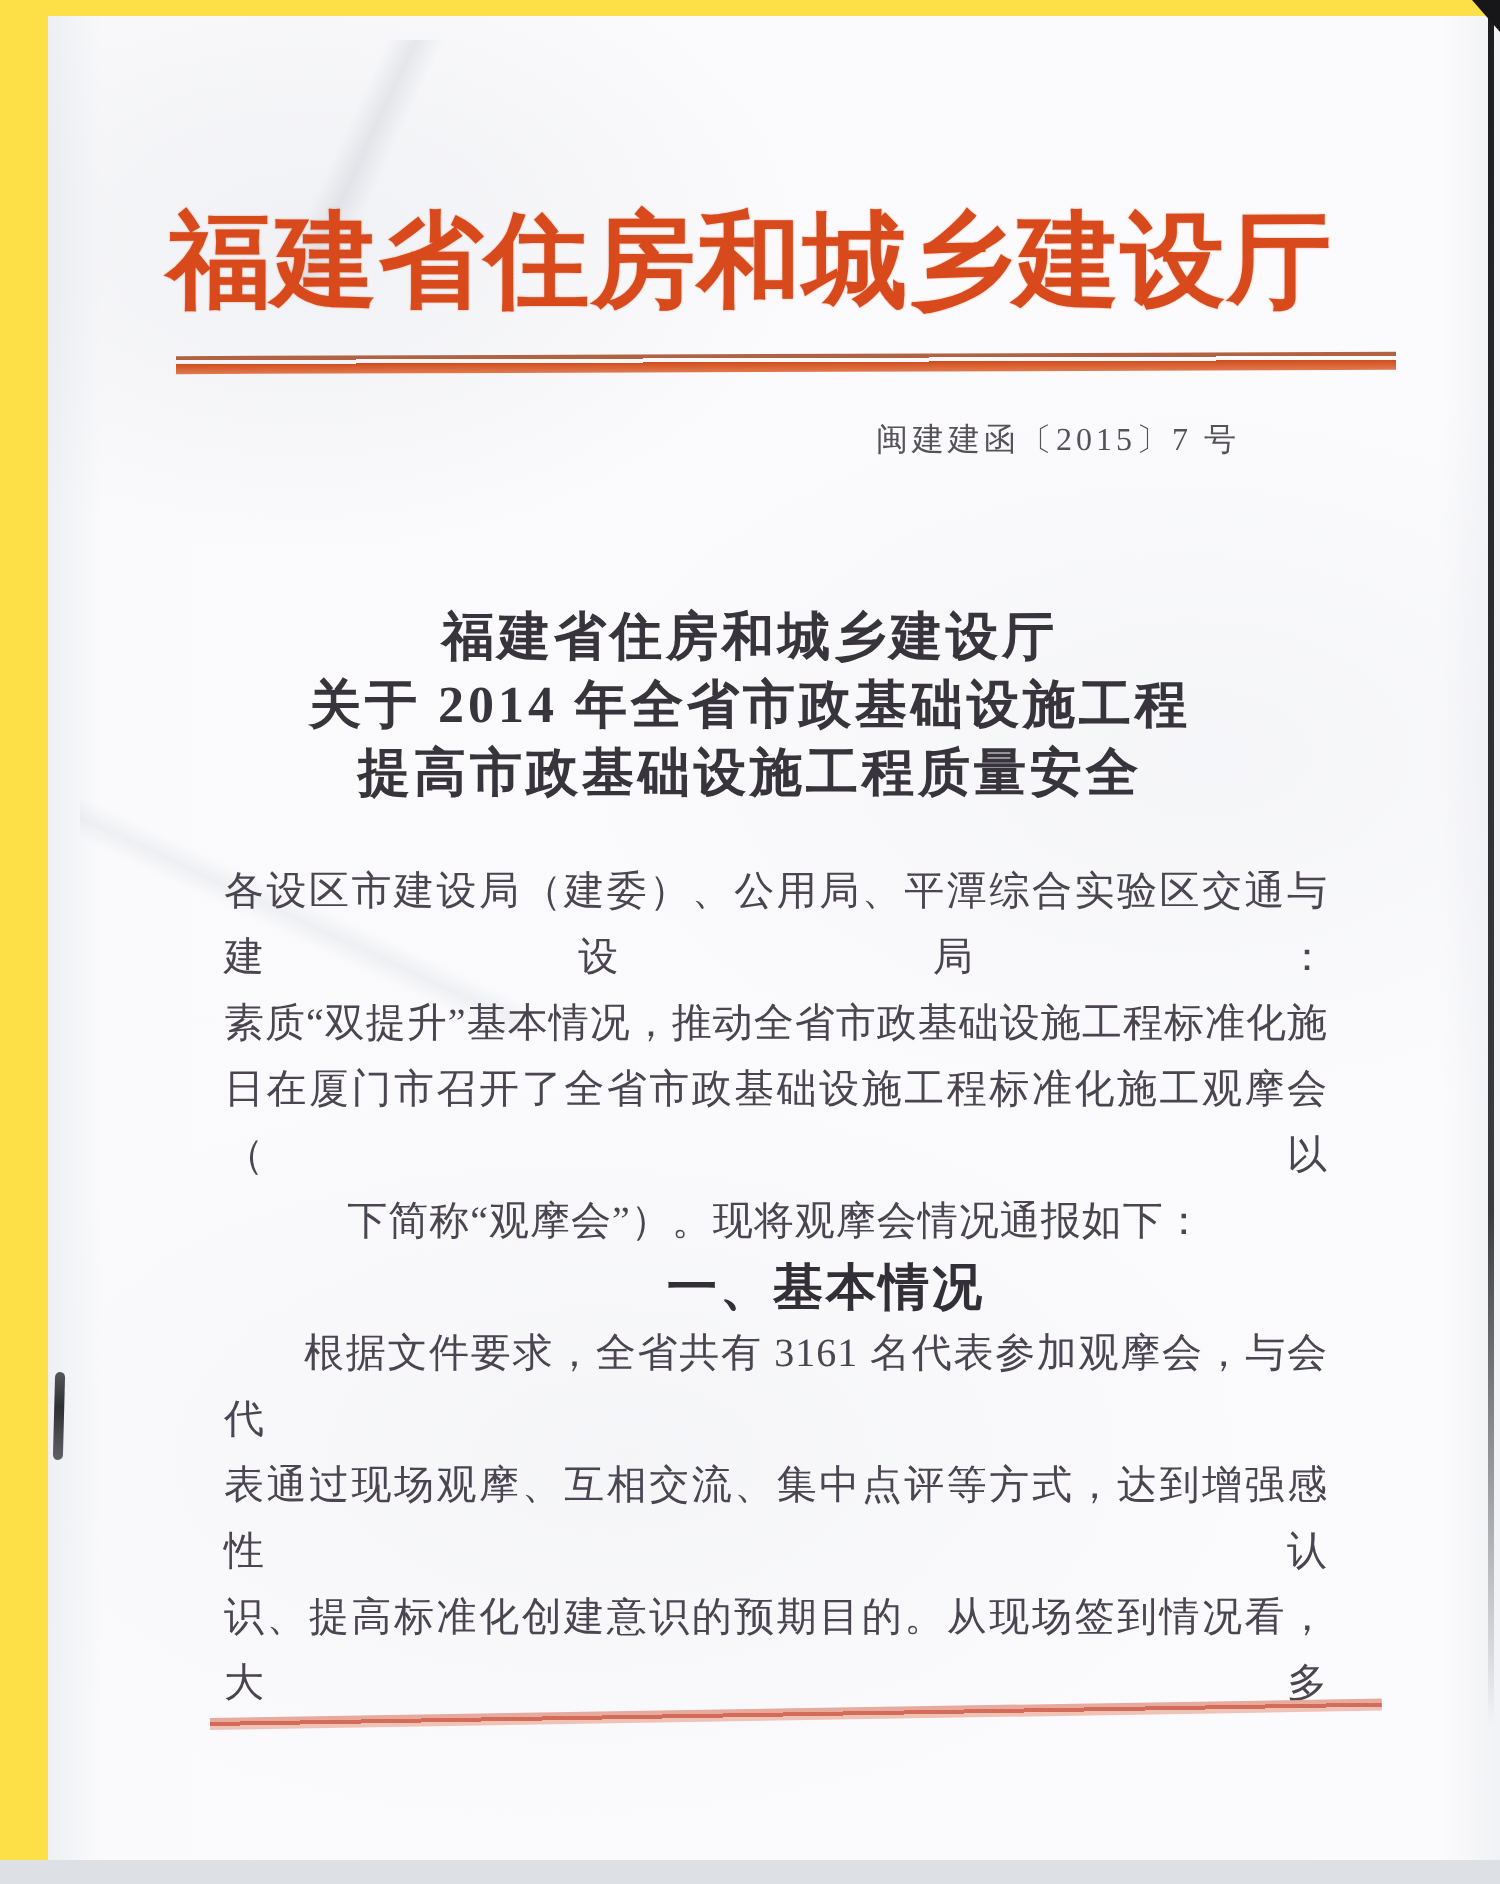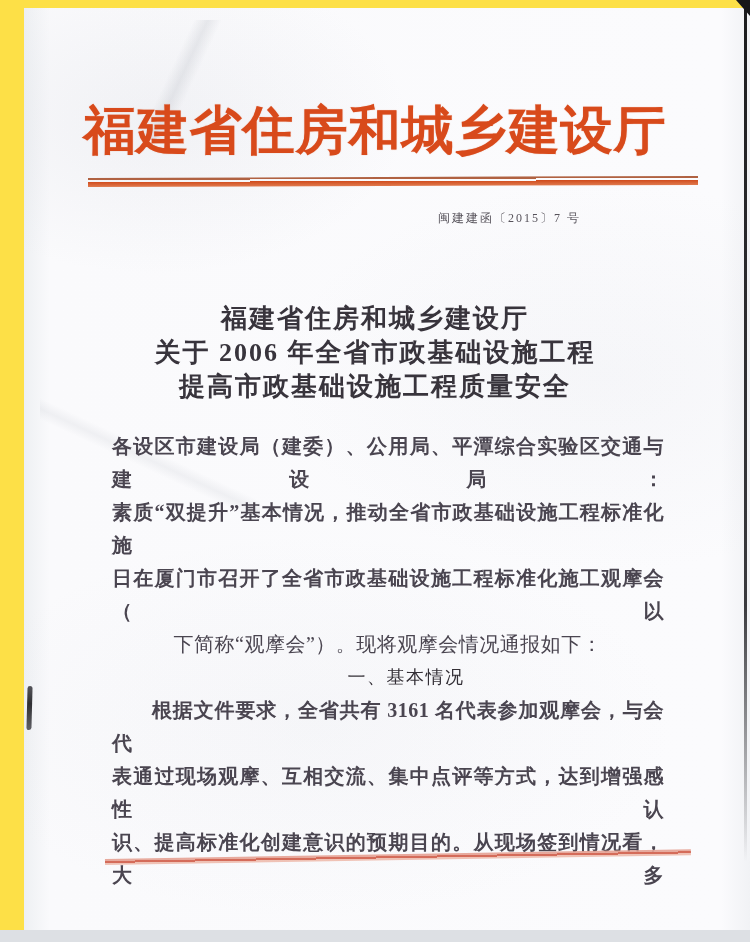--- a/index.html
+++ b/index.html
@@ -59,48 +59,47 @@
   .header-rule{
     position:absolute;left:88px;top:177px;width:610px;height:9px;
     background:linear-gradient(180deg,
       var(--rule-dark,#b06242) 0,var(--rule-dark,#b06242) 2px,
       rgba(0,0,0,0) 2px,rgba(0,0,0,0) 4px,
       var(--rule-red,#d14d1e) 4px,#e07a4e 9px);
     transform:rotate(-0.2deg);
   }
   .doc-number{
     position:absolute;left:438px;top:210px;
-    font-size:12px;letter-spacing:2px;color:#56525a;
+    font-size:16px;letter-spacing:2px;color:#56525a;
     white-space:nowrap;
   }
   
   .doc-title{
     position:absolute;left:0;top:302px;width:100%;
     text-align:center;color:var(--ink-dark,#38343c);
     font-weight:bold;font-size:26px;line-height:34px;letter-spacing:2px;
   }
   
   .body-text{
     position:absolute;left:112px;top:430px;width:552px;
     font-size:20px;line-height:33px;color:var(--ink,#4a4550);
     letter-spacing:.5px;
   }
   .line{white-space:nowrap;text-align:center;}
   .just{
     white-space:normal;
     text-align:justify;
     text-align-last:justify;
     text-justify:inter-character;
-    font-weight:bold;
   }
   .ind{text-indent:2em;}
   .heading{
-    font-weight:normal;color:#332f36;
+    font-weight:bold;color:#332f36;
     font-family:"Liberation Sans","DejaVu Sans",sans-serif;
-    letter-spacing:1.5px;font-size:18px;
+    letter-spacing:1.5px;font-size:25px;
   }
   
   .bottom-rule{
     position:absolute;left:105px;top:859px;width:586px;height:6px;
     transform:rotate(-0.95deg);transform-origin:left center;
     background:linear-gradient(180deg,
       var(--bottom-pink,#e5a193) 0,var(--bottom-pink,#e5a193) 2px,
       var(--bottom-red,#d05c48) 2px,var(--bottom-red,#d05c48) 4px,
       #eebcae 4px,#eebcae 6px);
     opacity:.9;
@@ -120,21 +119,21 @@
   <div class="corner-notch"></div>
   <div class="binding-mark"></div>
 
   <div class="agency-header">福建省住房和城乡建设厅</div>
   <div class="header-rule"></div>
 
   <div class="doc-number">闽建建函〔2015〕7 号</div>
 
   <div class="doc-title">
     <div>福建省住房和城乡建设厅</div>
-    <div>关于 2006 年全省市政基础设施工程</div>
+    <div>关于 2014 年全省市政基础设施工程</div>
     <div>提高市政基础设施工程质量安全</div>
   </div>
 
   <div class="body-text">
     <div class="line just">各设区市建设局（建委）、公用局、平潭综合实验区交通与建设局：</div>
     <div class="line just">素质“双提升”基本情况，推动全省市政基础设施工程标准化施</div>
     <div class="line just">日在厦门市召开了全省市政基础设施工程标准化施工观摩会（以</div>
     <div class="line">下简称“观摩会”）。现将观摩会情况通报如下：</div>
     <div class="line ind heading">一、基本情况</div>
     <div class="line just ind">根据文件要求，全省共有 3161 名代表参加观摩会，与会代</div>

